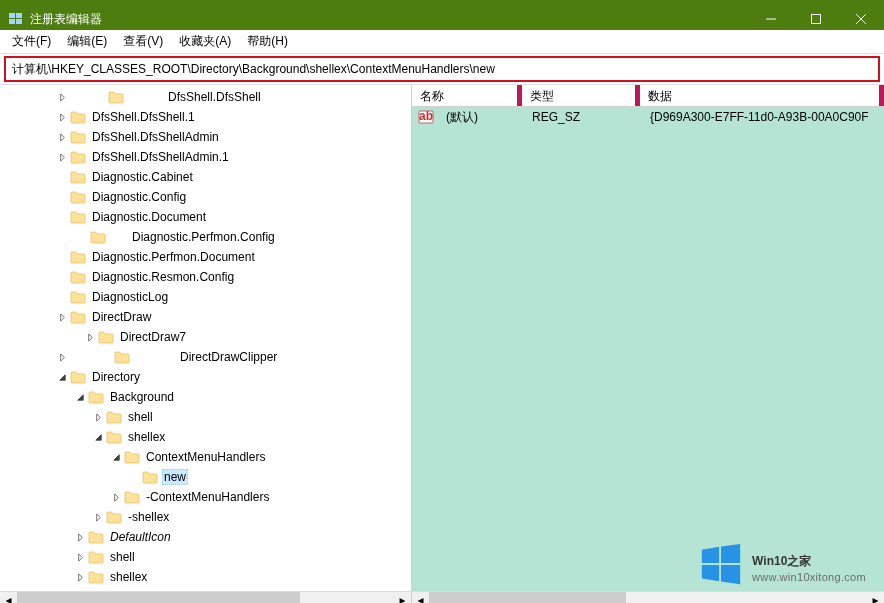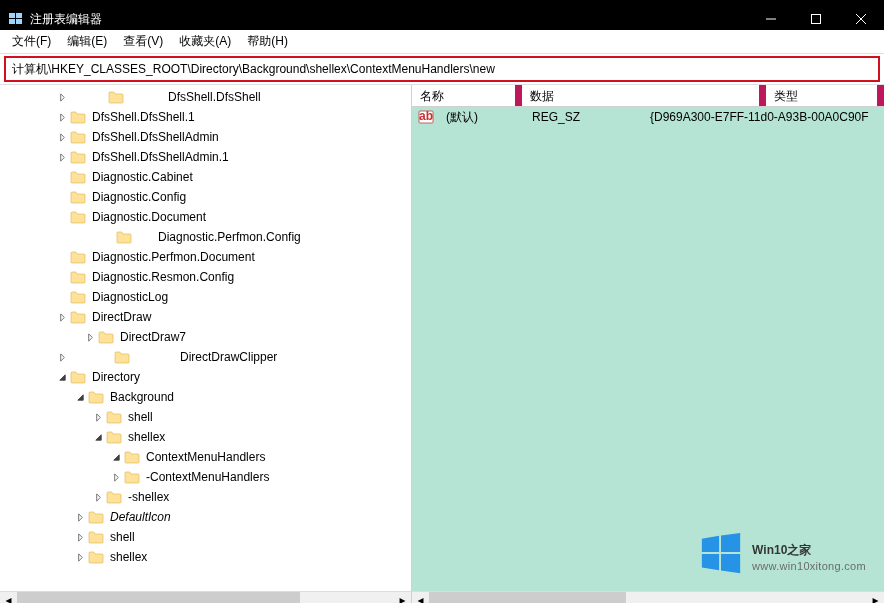--- a/index.html
+++ b/index.html
@@ -1,18 +1,18 @@
 <!DOCTYPE html>
 <html><head>
   <meta charset="utf-8">
   <style>
     * { margin: 0; padding: 0; box-sizing: border-box; font-family: "Microsoft YaHei", "Segoe UI", sans-serif; font-size: 12px; }
     body { width: 884px; height: 603px; overflow: hidden; background: #fff; }
     
-    .titlebar { height: 30px; background: #000000; color: #fff; display: flex; align-items: center; padding: 8px 0 0 8px; justify-content: flex-end; }
+    .titlebar { height: 30px; background: #4d7c0f; color: #fff; display: flex; align-items: center; padding: 8px 0 0 8px; justify-content: flex-end; }
     .titlebar .icon { width: 16px; height: 16px; margin-right: 6px; display: inline-flex; align-items: center; justify-content: center; }
     .titlebar .title { flex: 1; font-size: 12px; }
     .winbtns { display: flex; height: 100%; }
     .winbtn { width: 45px; display: flex; align-items: center; justify-content: center; cursor: pointer; }
     .winbtn.close { width: 46px; background: transparent; }
     .winbtn svg { stroke: #fff; stroke-width: 1; fill: none; }
     
     .menubar { height: 24px; background: #fff; border-bottom: 1px solid #e0e0e0; display: flex; align-items: center; padding: 0 4px; }
     .menuitem { padding: 3px 8px; cursor: pointer; font-size: 12px; color: #000; }
     
@@ -26,38 +26,38 @@
     .arrow { width: 16px; height: 16px; display: inline-flex; align-items: center; justify-content: center; flex-shrink: 0; }
     .arrow svg { width: 9px; height: 9px; }
     .arrow.none { visibility: hidden; }
     .arrow.closed svg { fill: none; stroke: #666; }
     .arrow.open svg { fill: #404040; stroke: #404040; }
     .folder { width: 16px; height: 14px; margin-right: 4px; flex-shrink: 0; display: inline-block; }
     .label { font-size: 12px; color: #000; padding: 0 2px; }
     
     .values-pane { flex: 1; background: #b5e4d4; display: flex; flex-direction: column; overflow: hidden; }
     .col-headers { height: 22px; background: #fff; display: flex; border-bottom: 1px solid #d0d0d0; }
-    .col-headers .col { padding: 3px 8px; border-right: 7px solid #be185d; font-size: 12px; color: #000; }
+    .col-headers .col { padding: 3px 8px; border-right: 5px solid #be185d; font-size: 12px; color: #000; }
     .col-name { width: 110px; }
     .col-type { width: 118px; }
     .col-data { flex: 1; }
     .value-rows { flex: 1; overflow: auto; }
     .value-row { display: flex; height: 20px; align-items: center; }
     .value-row .cell { padding: 0 8px; font-size: 12px; white-space: nowrap; overflow: hidden; }
     .value-row .vicon { width: 16px; height: 16px; margin: 0 4px 0 6px; flex-shrink: 0; }
     
     .scrollbar-h { height: 17px; background: #f0f0f0; border-top: 1px solid #dcdcdc; position: relative; }
     .scrollbar-h .track { position: absolute; left: 17px; right: 17px; top: 0; bottom: 0; }
     .scrollbar-h .thumb { position: absolute; height: 100%; background: #cdcdcd; }
     .scrollbar-h .arrowbtn { position: absolute; width: 17px; height: 100%; top: 0; display:flex; align-items:center; justify-content:center; }
     .scrollbars-row { display: flex; }
     .scrollbars-row .left { width: 412px; border-right: 1px solid #d0d0d0; }
     .scrollbars-row .right { flex: 1; }
     
-    .watermark { position: absolute; right: 18px; bottom: 27px; display: flex; align-items: center; opacity: 0.95; pointer-events: none; }
+    .watermark { position: absolute; right: 18px; bottom: 16px; display: flex; align-items: center; opacity: 0.95; pointer-events: none; }
     .watermark .logo { width: 46px; height: 46px; margin-right: 8px; }
     .watermark .txt .big { font-size: 22px; font-weight: 600; color: #2d2d2d; }
     .watermark .txt .sml { font-size: 11px; color: #666; letter-spacing: 0.3px; }
   </style>
 </head>
 <body>
 
 <div class="titlebar">
   <span class="icon">
     <svg viewBox="0 0 16 16">
@@ -160,21 +160,21 @@
         </svg>
         <span class="label">Diagnostic.Config</span>
       </div>
       <div class="tree-node" style="padding-left: 54px;">
         <span class="arrow none"></span>
         <svg class="folder" viewBox="0 0 16 14">
           <path d="M1 3 L1 12 Q1 13 2 13 L14 13 Q15 13 15 12 L15 5 Q15 4 14 4 L7 4 L6 2.2 Q5.7 2 5.2 2 L2 2 Q1 2 1 3 Z" fill="#ffe29a" stroke="#d9b24a" stroke-width="0.6"></path>
         </svg>
         <span class="label">Diagnostic.Document</span>
       </div>
-      <div class="tree-node" style="padding-left: 80px; gap: 20px;">
+      <div class="tree-node" style="padding-left: 54px; gap: 20px;">
         <span class="arrow none"></span>
         <svg class="folder" viewBox="0 0 16 14">
           <path d="M1 3 L1 12 Q1 13 2 13 L14 13 Q15 13 15 12 L15 5 Q15 4 14 4 L7 4 L6 2.2 Q5.7 2 5.2 2 L2 2 Q1 2 1 3 Z" fill="#ffe29a" stroke="#d9b24a" stroke-width="0.6"></path>
         </svg>
         <span class="label">Diagnostic.Perfmon.Config</span>
       </div>
       <div class="tree-node" style="padding-left: 54px;">
         <span class="arrow none"></span>
         <svg class="folder" viewBox="0 0 16 14">
           <path d="M1 3 L1 12 Q1 13 2 13 L14 13 Q15 13 15 12 L15 5 Q15 4 14 4 L7 4 L6 2.2 Q5.7 2 5.2 2 L2 2 Q1 2 1 3 Z" fill="#ffe29a" stroke="#d9b24a" stroke-width="0.6"></path>
@@ -275,20 +275,27 @@
       <div class="tree-node" style="padding-left: 108px;">
         <span class="arrow open">
           <svg viewBox="0 0 10 10">
             <path d="M8 2 L8 8 L2 8 Z"></path>
           </svg>
         </span>
         <svg class="folder" viewBox="0 0 16 14">
           <path d="M1 3 L1 12 Q1 13 2 13 L14 13 Q15 13 15 12 L15 5 Q15 4 14 4 L7 4 L6 2.2 Q5.7 2 5.2 2 L2 2 Q1 2 1 3 Z" fill="#ffe29a" stroke="#d9b24a" stroke-width="0.6"></path>
         </svg>
         <span class="label">ContextMenuHandlers</span>
+      </div>
+      <div class="tree-node selected" style="padding-left: 126px;">
+        <span class="arrow none"></span>
+        <svg class="folder" viewBox="0 0 16 14">
+          <path d="M1 3 L1 12 Q1 13 2 13 L14 13 Q15 13 15 12 L15 5 Q15 4 14 4 L7 4 L6 2.2 Q5.7 2 5.2 2 L2 2 Q1 2 1 3 Z" fill="#ffe29a" stroke="#d9b24a" stroke-width="0.6"></path>
+        </svg>
+        <span class="label">new</span>
       </div>
       <div class="tree-node" style="padding-left: 108px;">
         <span class="arrow closed">
           <svg viewBox="0 0 10 10">
             <path d="M3 1 L7 5 L3 9 Z" fill="none" stroke="#666"></path>
           </svg>
         </span>
         <svg class="folder" viewBox="0 0 16 14">
           <path d="M1 3 L1 12 Q1 13 2 13 L14 13 Q15 13 15 12 L15 5 Q15 4 14 4 L7 4 L6 2.2 Q5.7 2 5.2 2 L2 2 Q1 2 1 3 Z" fill="#ffe29a" stroke="#d9b24a" stroke-width="0.6"></path>
         </svg>
@@ -335,22 +342,22 @@
         </span>
         <svg class="folder" viewBox="0 0 16 14">
           <path d="M1 3 L1 12 Q1 13 2 13 L14 13 Q15 13 15 12 L15 5 Q15 4 14 4 L7 4 L6 2.2 Q5.7 2 5.2 2 L2 2 Q1 2 1 3 Z" fill="#ffe29a" stroke="#d9b24a" stroke-width="0.6"></path>
         </svg>
         <span class="label">shellex</span>
       </div>
     </div>
   <div class="values-pane">
     <div class="col-headers">
       <div class="col col-name">名称</div>
+      <div class="col col-type">类型</div>
       <div class="col col-data">数据</div>
-      <div class="col col-type">类型</div>
     </div>
     <div class="value-rows" id="values">
         <div class="value-row">
           <span class="vicon"><svg viewBox="0 0 16 16">
               <rect x="1" y="2" width="14" height="12" rx="1" fill="#fff" stroke="#c86060"></rect>
               <text x="8" y="11" text-anchor="middle" font-size="8" fill="#c83030" font-weight="bold">ab</text>
             </svg></span>
           <span class="cell" style="width:86px">(默认)</span>
           <span class="cell" style="width:118px">REG_SZ</span>
           <span class="cell">{D969A300-E7FF-11d0-A93B-00A0C90F</span>

